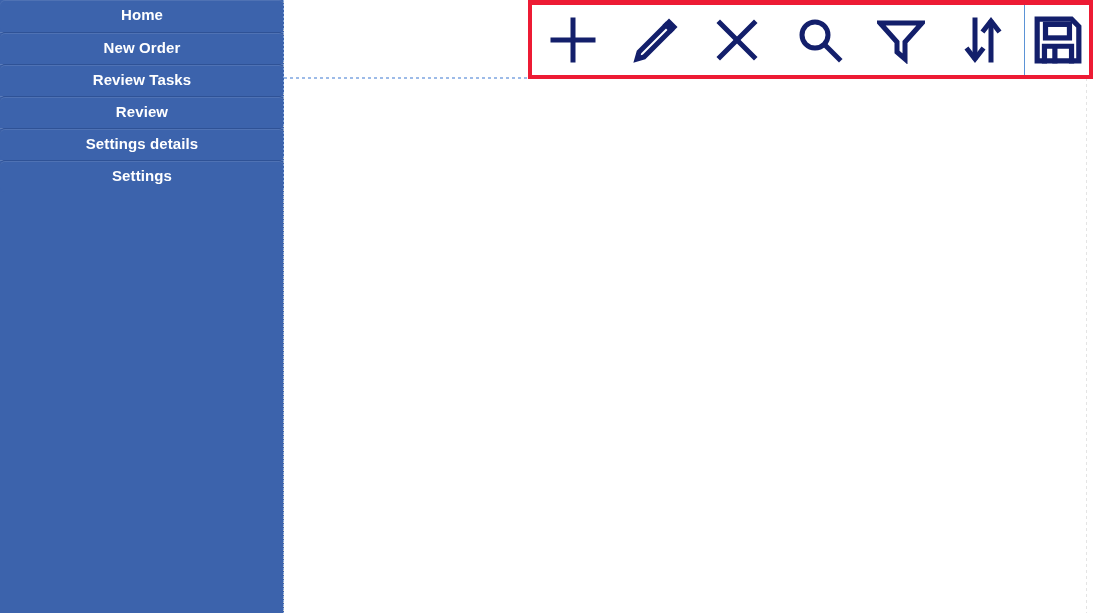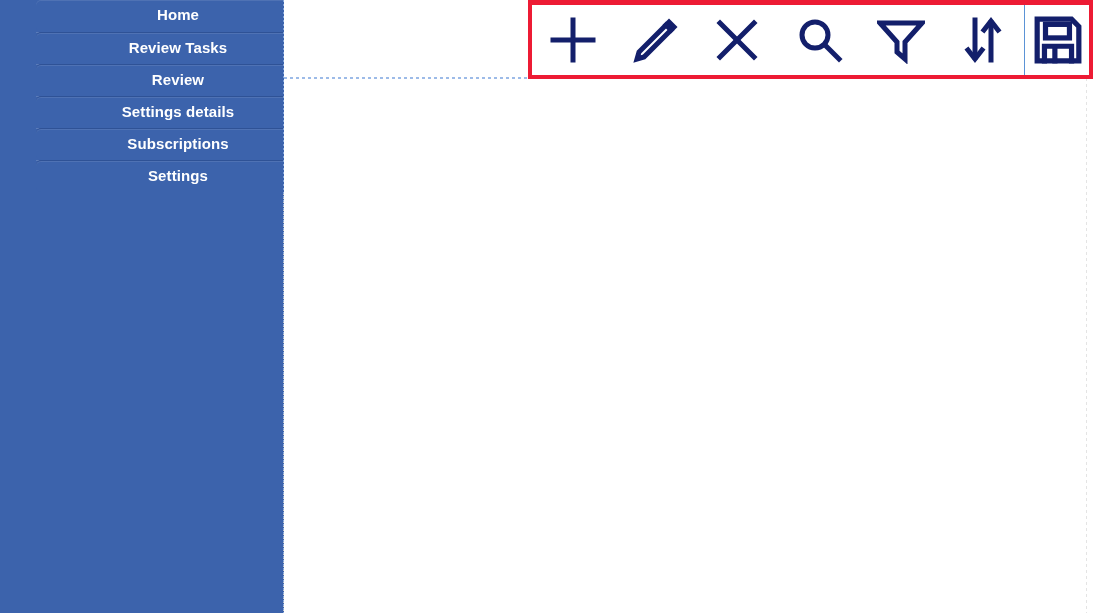--- a/index.html
+++ b/index.html
@@ -31,21 +31,20 @@
     height: 613px;
     background: #3c63ac;
     box-sizing: border-box;
     border-right: 1px dotted #c9c9c9;
   }
   #sidebar-nav {
     position: absolute;
     left: 0;
     top: 0;
     width: 284px;
-    padding-left: 36px;
   }
   .nav-item {
     position: relative;
     height: 32px;
     line-height: 32px;
     text-align: center;
     color: #ffffff;
     font-weight: bold;
     font-size: 15px;
     background: #3c63ac;
@@ -179,38 +178,38 @@
 
 <div id="app">
 
   <div id="sidebar">
     <nav id="sidebar-nav">
 
       <div class="nav-item">
         <span class="nav-label">Home</span>
       </div>
 
+      <div class="nav-item">
+        <span class="nav-label">New Order</span>
+      </div>
 
 
       <div class="nav-item">
         <span class="nav-label">Review Tasks</span>
       </div>
 
       <div class="nav-item">
         <span class="nav-label">Review</span>
       </div>
 
 
       <div class="nav-item">
         <span class="nav-label">Settings details</span>
       </div>
 
-      <div class="nav-item">
-        <span class="nav-label">Subscriptions</span>
-      </div>
 
       <div class="nav-item">
         <span class="nav-label">Settings</span>
       </div>
 
     </nav>
   </div>
 
   <div id="sidebar-seam"></div>
 

